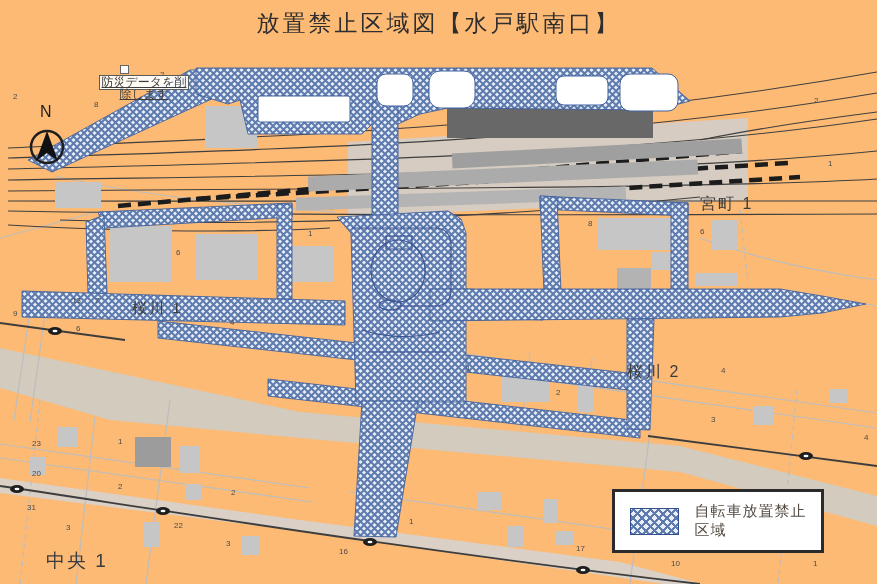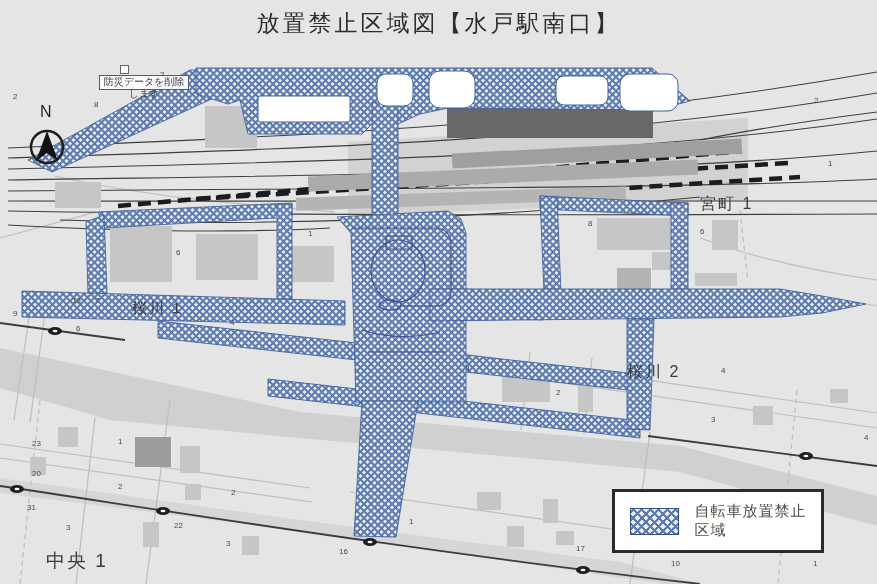--- a/index.html
+++ b/index.html
@@ -1,24 +1,24 @@
 <!DOCTYPE html>
 <html><head>
 <meta charset="utf-8">
 <style>
   html,body{margin:0;padding:0;background:#fff;}
-  #stage{position:relative;width:877px;height:584px;overflow:hidden;background:#e5e5e5;
+  #stage{position:relative;width:877px;height:584px;overflow:hidden;background:#fdba74;
          font-family:"Liberation Sans",sans-serif;}
   #map-title{position:absolute;top:8px;left:0;width:100%;text-align:center;
     font-family:"Liberation Serif",serif;font-size:23px;letter-spacing:3px;color:#2e2e2e;}
   #map-svg{position:absolute;left:0;top:0;z-index:1;}
   svg text{font-family:"Liberation Sans",sans-serif;}
   #note-box{position:absolute;left:99px;top:75px;width:88px;height:13px;z-index:2;
-    border:1px solid #5a5a5a;background:rgba(255,255,255,.92);font-size:10px;line-height:12px;
-    text-align:center;color:#3c3c3c;letter-spacing:0;}
+    border:1px solid #5a5a5a;background:rgba(255,255,255,.92);font-size:12px;line-height:12px;
+    text-align:center;color:#3c3c3c;letter-spacing:0;text-decoration:underline;}
   #note-square{position:absolute;left:120px;top:65px;width:7px;height:7px;z-index:2;
     border:1px solid #666;background:#fff;}
   #legend{position:absolute;left:612px;top:489px;width:212px;height:64px;z-index:3;
     border:3px solid #2b2b2b;background:#fff;display:flex;align-items:center;box-sizing:border-box;}
   #legend-swatch{width:55px;height:27px;margin-left:15px;border:1px solid #33508e;box-sizing:border-box;
     background-color:#e9edf6;
     background-image:repeating-linear-gradient(45deg,#5d7bae 0 2px,rgba(0,0,0,0) 2px 6px),
                      repeating-linear-gradient(-45deg,#5d7bae 0 2px,rgba(0,0,0,0) 2px 6px);}
   #legend-label{margin-left:16px;font-size:15px;color:#544b42;letter-spacing:1px;}
 </style>

